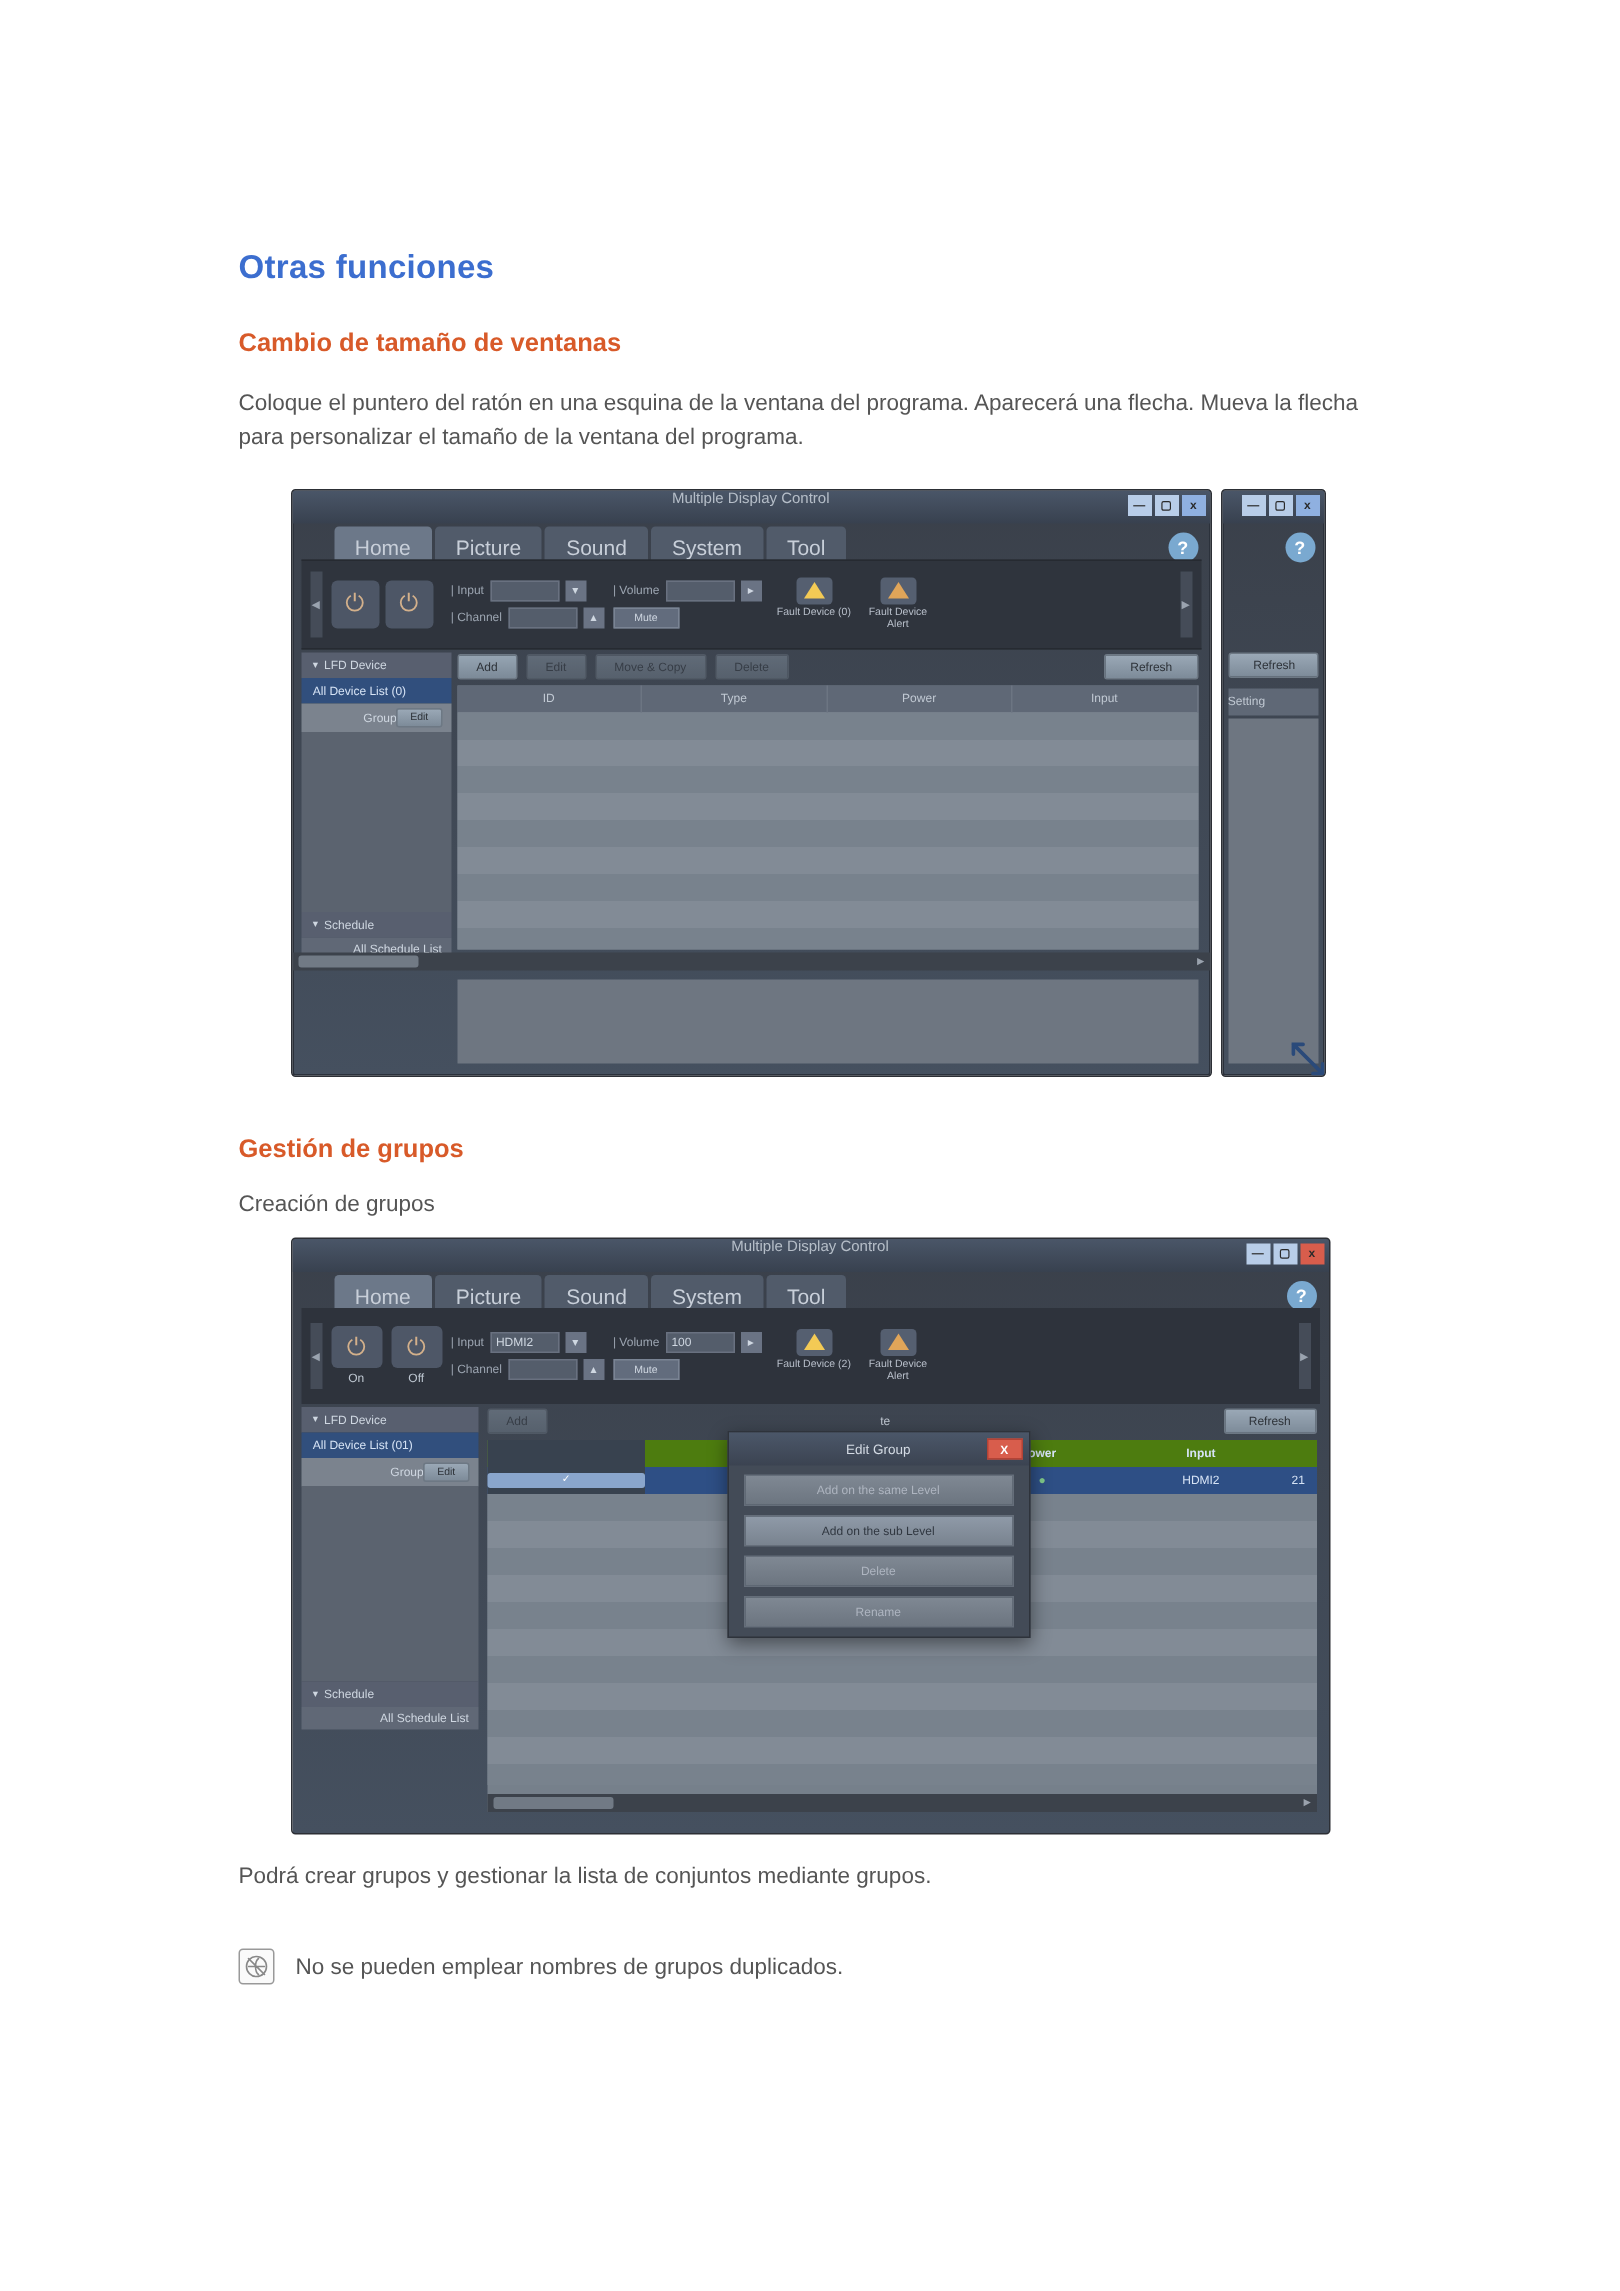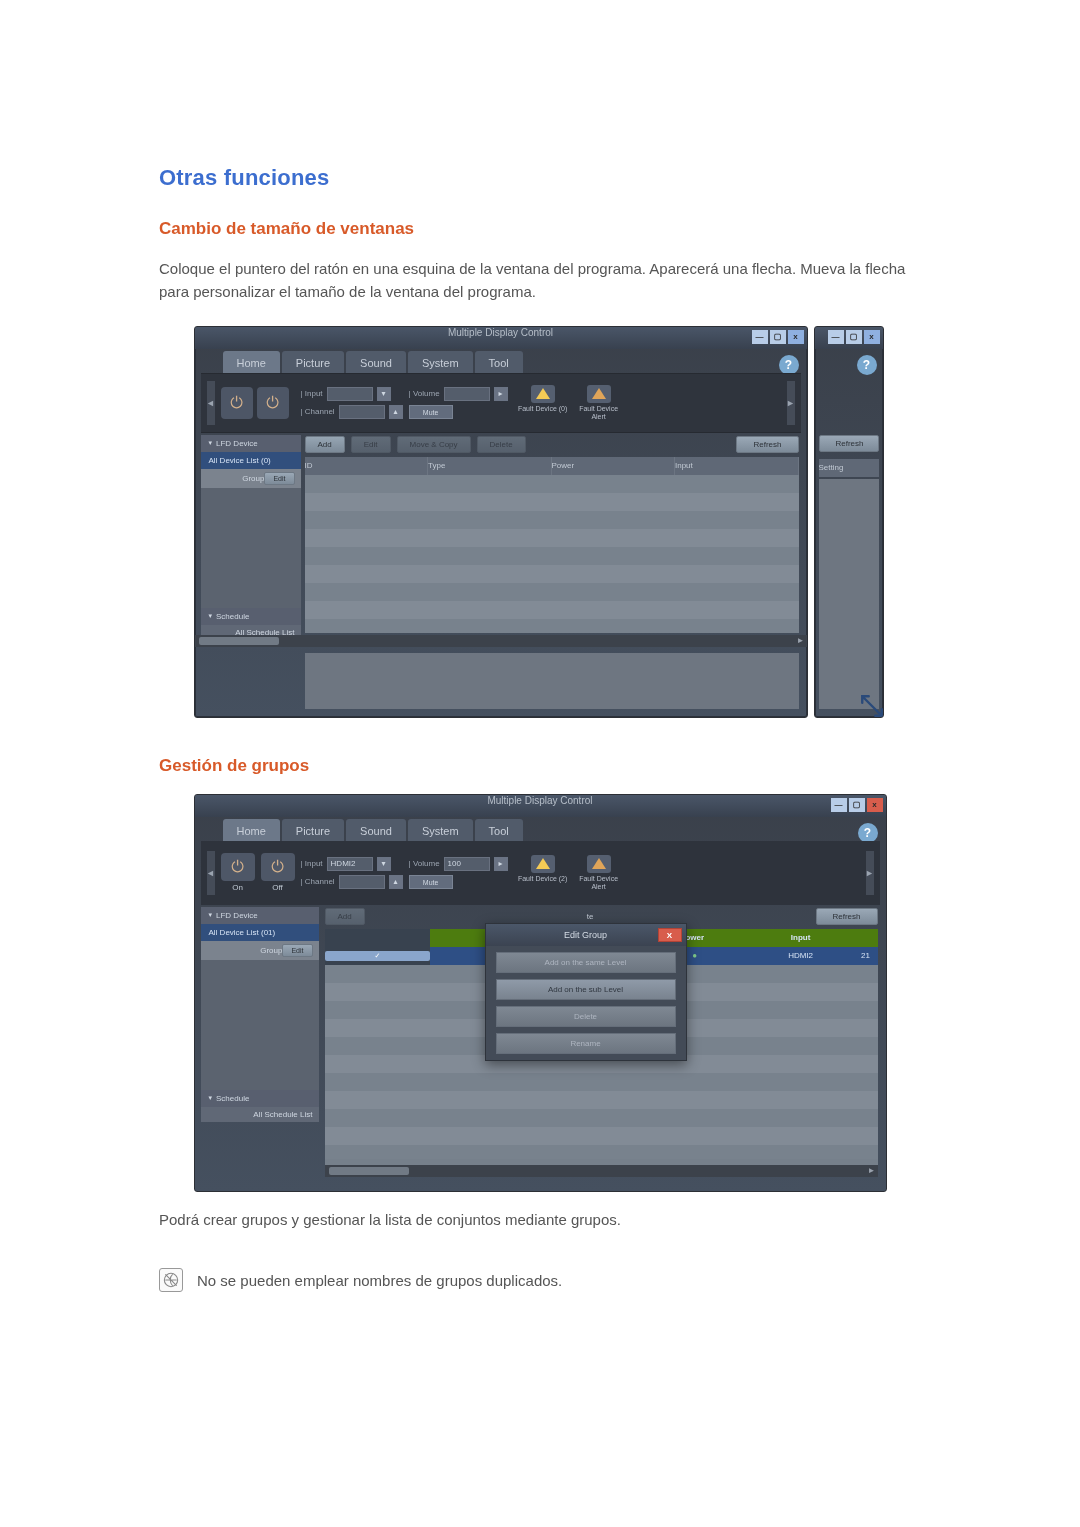--- a/index.html
+++ b/index.html
@@ -26,21 +26,21 @@
     .titlebar .tbtxt { opacity:.85; }
     .winctrls { position:absolute; right:3px; top:3px; display:flex; gap:2px; }
     .winctrls span { width:16px; height:14px; font-size:8px; text-align:center; line-height:14px; color:#2a2a2a; font-weight:bold; }
     .winctrls .min { background:#b8cde8; }
     .winctrls .max { background:#b8cde8; }
     .winctrls .cls { background:#8fb0e0; }
     .winctrls .x-red { background:#d85d4c; }
     .helpcircle { position:absolute; right:8px; top:28px; width:20px; height:20px; border-radius:50%; background:#7aa9d0; color:#fff; font-size:12px; text-align:center; line-height:20px; font-weight:bold; }
 
     .tabs { position:absolute; top:24px; left:28px; display:flex; }
-    .tabs span { font-size:11px; color:#c8cfd9; padding:6px 14px; background:#515b6a; margin-right:2px; border-radius:3px 3px 0 0; }
+    .tabs span { font-size:14px; color:#c8cfd9; padding:6px 14px; background:#515b6a; margin-right:2px; border-radius:3px 3px 0 0; }
     .tabs span.active { background:#6c7889; }
 
     .ribbon { position:absolute; top:46px; left:6px; right:6px; height:60px; background:#2f343d; display:flex; align-items:center; padding:0 6px; gap:6px; border-top:1px solid #262a31; border-bottom:1px solid #262a31;}
     .chev { width:8px; height:44px; background:#454c58; color:#9aa3af; font-size:9px; display:flex; align-items:center; justify-content:center; }
     .pblk { display:flex; gap:4px; margin-right:6px;}
     .pbtn { width:32px; height:32px; background:#4d5666; border-radius:4px; display:flex; align-items:center; justify-content:center; font-size:16px; color:#d3b08b; }
     .fldcol { display:flex; flex-direction:column; gap:4px; font-size:8px; color:#9ca5b1; }
     .fldrow { display:flex; align-items:center; gap:4px; }
     .fldrow input[type=text]{ width:46px; height:14px; font-size:8px; background:#545d6b; border:1px solid #697180; color:#cfd7e1; padding:0 3px;}
     .fldrow .spn { width:14px; height:14px; background:#6a7384; text-align:center; line-height:14px; font-size:8px; color:#cfd7e1;}
@@ -61,21 +61,21 @@
     .acc { font-size:8px; color:#cfd7e1; }
     .acc-h { background:#585f6f; padding:4px 8px; display:flex; align-items:center; gap:4px; }
     .acc-h:before { content:"▾"; font-size:7px;}
     .acc-row { background:#314f7d; color:#d6e3f5; padding:4px 8px; }
     .acc-body { background:#7b838e; padding:3px 6px; display:flex; justify-content:flex-end; align-items:center; }
     .smbtn { font-size:7px; background:linear-gradient(#9aa8b6,#7d8b99); color:#2d3238; padding:2px 8px; border-radius:2px; border:1px solid #6d7884;}
     .acc-fill { background:#5b636f; height:120px; }
 
     .grid { position:absolute; top:130px; left:110px; right:8px; bottom:84px; background:#76808b; }
     .gridhdr { height:18px; display:flex; background:#5f6876; color:#c1c9d3; font-size:8px; }
-    .gridhdr span { flex:1; text-align:left; line-height:18px; border-right:1px solid #6c7582;}
+    .gridhdr span { flex:1; text-align:center; line-height:18px; border-right:1px solid #6c7582;}
     .gridrows { height:calc(100% - 18px); background:repeating-linear-gradient(#78828d,#78828d 18px,#828b96 18px,#828b96 36px);}
     .gridscroll { position:absolute; left:0; right:0; bottom:70px; height:12px; background:#3c424b; display:flex; align-items:center;}
     .gridscroll .th { width:80px; height:8px; background:#717a85; margin-left:4px; border-radius:2px;}
     .gridscroll .ar { margin-left:auto; width:12px;text-align:center;color:#9aa2ad;font-size:8px;}
 
     .logpanel { position:absolute; left:110px; right:8px; bottom:8px; height:56px; background:#6e7681; }
 
     .sidewin .refbar { position:absolute; top:108px; left:4px; right:4px; }
     .sidewin .side-row { position:absolute; top:132px; left:4px; right:4px; height:18px; background:#5f6876; color:#c1c9d3; font-size:8px; text-align:left; line-height:18px;}
     .sidewin .fill { position:absolute; top:152px; left:4px; right:4px; bottom:8px; background:#6e7681;}
@@ -242,20 +242,21 @@
     <div class="resize-arrow">
       <svg viewBox="0 0 24 24">
           <path d="M3 3 L21 21 M15 21 H21 V15 M9 3 H3 V9" stroke="#2a4a7a" stroke-width="2.2" fill="none" stroke-linecap="round"></path>
         </svg>
     </div>
   </div>
 </div>
 
 <div class="block2">
   <div class="h2">Gestión de grupos</div>
+  <div class="h3">Creación de grupos</div>
 </div>
 
 <div class="shot2">
   <div class="mainwin2">
     <div class="titlebar">
       <span class="tbtxt">Multiple Display Control</span>
       <div class="winctrls">
         <span class="min">—</span>
         <span class="max">▢</span>
         <span class="cls x-red">x</span>

